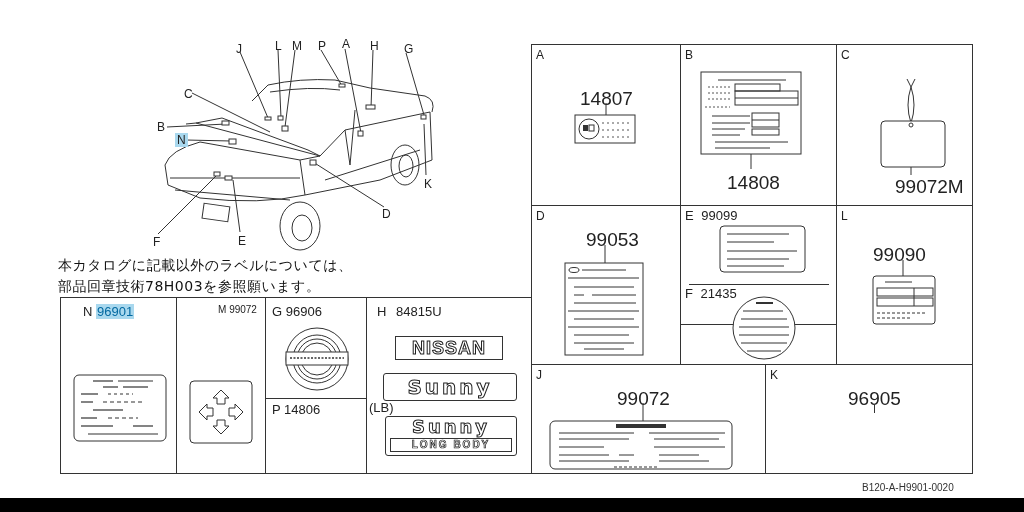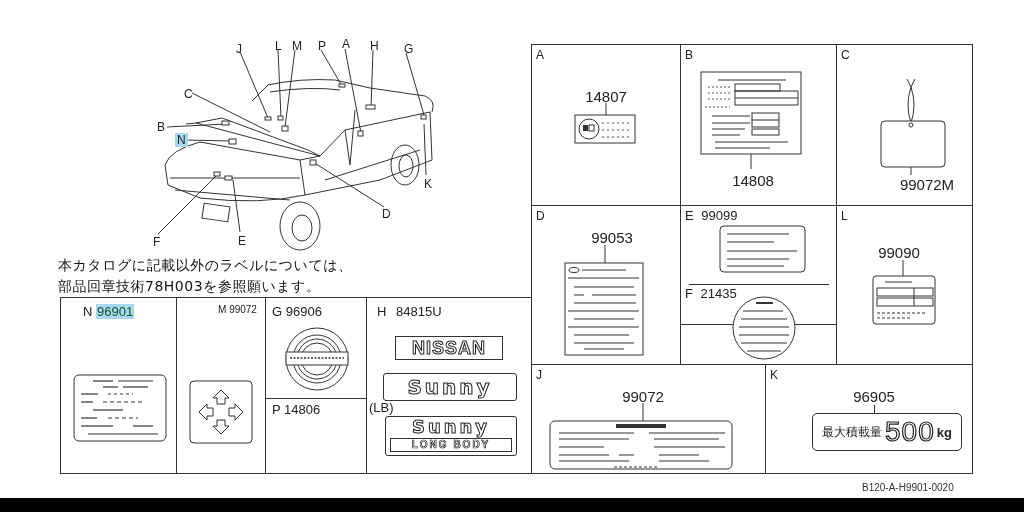--- a/index.html
+++ b/index.html
@@ -1,24 +1,24 @@
 <!DOCTYPE html>
 <html><head>
 <meta charset="utf-8">
 <style>
   html, body { margin:0; padding:0; }
   body { width:1024px; height:512px; background:#fff; position:relative; overflow:hidden;
          font-family:"Liberation Sans", sans-serif; color:#222; }
   .abs { position:absolute; }
   .cell { position:absolute; border:1px solid #333; box-sizing:border-box; background:#fff; }
   .cell-label { position:absolute; left:4px; top:3px; font-size:12px; color:#222; }
-  .pn { position:absolute; font-size:15px; color:#222; text-align:center; }
+  .pn { position:absolute; font-size:19px; color:#222; text-align:center; }
   .callout { position:absolute; font-size:12px; color:#222; }
   .note { position:absolute; left:58px; font-size:14px; color:#111; font-family:"DejaVu Sans", sans-serif; letter-spacing:0.5px; }
-  .hl { background:#a9d8ee; color:#14532d; padding:0 1px; }
+  .hl { background:#a9d8ee; color:#0369a1; padding:0 1px; }
   .footer-bar { position:absolute; left:0; top:498px; width:1024px; height:14px; background:#000; }
   .docid { position:absolute; left:862px; top:482px; font-size:10px; color:#333; }
   svg { position:absolute; overflow:visible; }
 </style>
 </head>
 <body>
 
 <svg width="300" height="220" style="left:140px;top:40px;" viewBox="140 40 300 220">
   <g fill="none" stroke="#333" stroke-width="1">
 
@@ -337,21 +337,16 @@
         <line x1="110" y1="58" x2="160" y2="58"></line>
         <line x1="65" y1="64" x2="110" y2="64" stroke-dasharray="3 2"></line>
       </g>
   </svg>
 </div>
 
 <div class="cell" style="left:765px;top:364px;width:208px;height:110px;">
   <div class="cell-label">K</div>
   <div class="pn" style="left:82px;top:23px;width:52px;">96905</div>
   <div class="abs" style="left:108px;top:40px;height:8px;border-left:1px solid #333;"></div>
-  <div class="abs" style="left:46px;top:48px;width:148px;height:36px;border:1px solid #333;border-radius:5px;display:flex;align-items:center;justify-content:center;">
-    <span style="font-family:'DejaVu Sans',sans-serif;font-size:12px;">最大積載量</span>
-    <span style="font-size:28px;color:#fff;-webkit-text-stroke:1.2px #222;margin-left:3px;letter-spacing:1px;">500</span>
-    <span style="font-size:13px;font-weight:bold;margin-left:2px;">kg</span>
-  </div>
 </div>
 
 <div class="docid">B120-A-H9901-0020</div>
 <div class="footer-bar"></div>
 
 </body></html>

